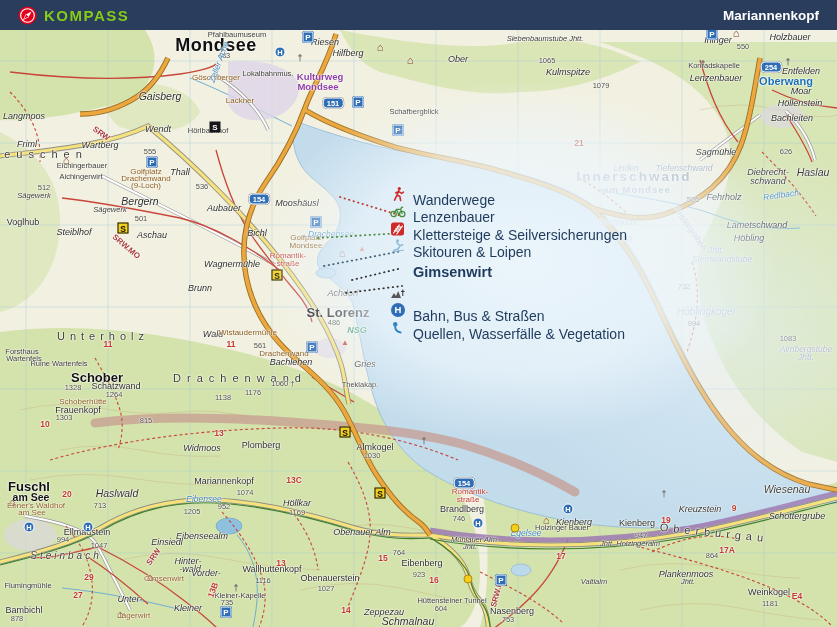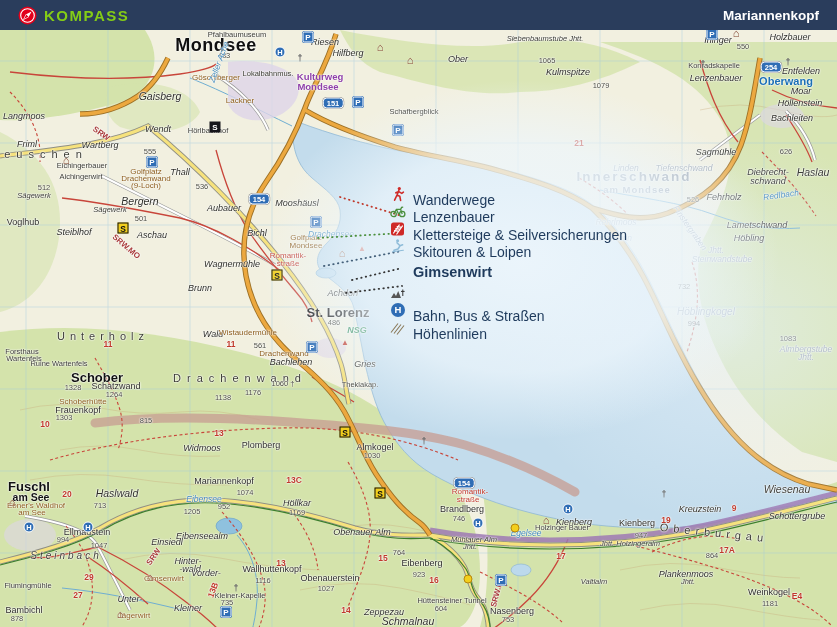--- a/index.html
+++ b/index.html
@@ -549,23 +549,22 @@
               <svg width="16" height="16" viewBox="0 0 16 16">
                 <circle cx="8" cy="8" r="7" fill="#2f6db5"></circle>
                 <text x="8" y="11.3" text-anchor="middle" font-family="Liberation Sans,sans-serif" font-size="9.5" font-weight="bold" fill="#fff">H</text>
               </svg>
             </span>
             <span class="lg-txt">Bahn, Bus &amp; Straßen</span>
           </div>
           <div class="lg-item">
             <span class="lg-ico">
               <svg width="16" height="16" viewBox="0 0 16 16">
-                <g stroke="#8a7a5a" stroke-width="1.1">
-                  <path d="M1,12.5 L8,3.5 M4,13.5 L11,4.5 M7,14.5 L14,5.5"></path>
-                </g>
-              </svg>
-            </span>
-            <span class="lg-txt">Höhenlinien</span>
+                <circle cx="5.2" cy="4.2" r="2.2" fill="#2d86c5"></circle>
+                <path d="M5.2,6.4 Q5,11.4 10.6,12.4" stroke="#2d86c5" stroke-width="2" fill="none" stroke-linecap="round"></path>
+              </svg>
+            </span>
+            <span class="lg-txt">Quellen, Wasserfälle &amp; Vegetation</span>
           </div>
         </div>
     </div>
   </div>
 </div>
 
 </body></html>

